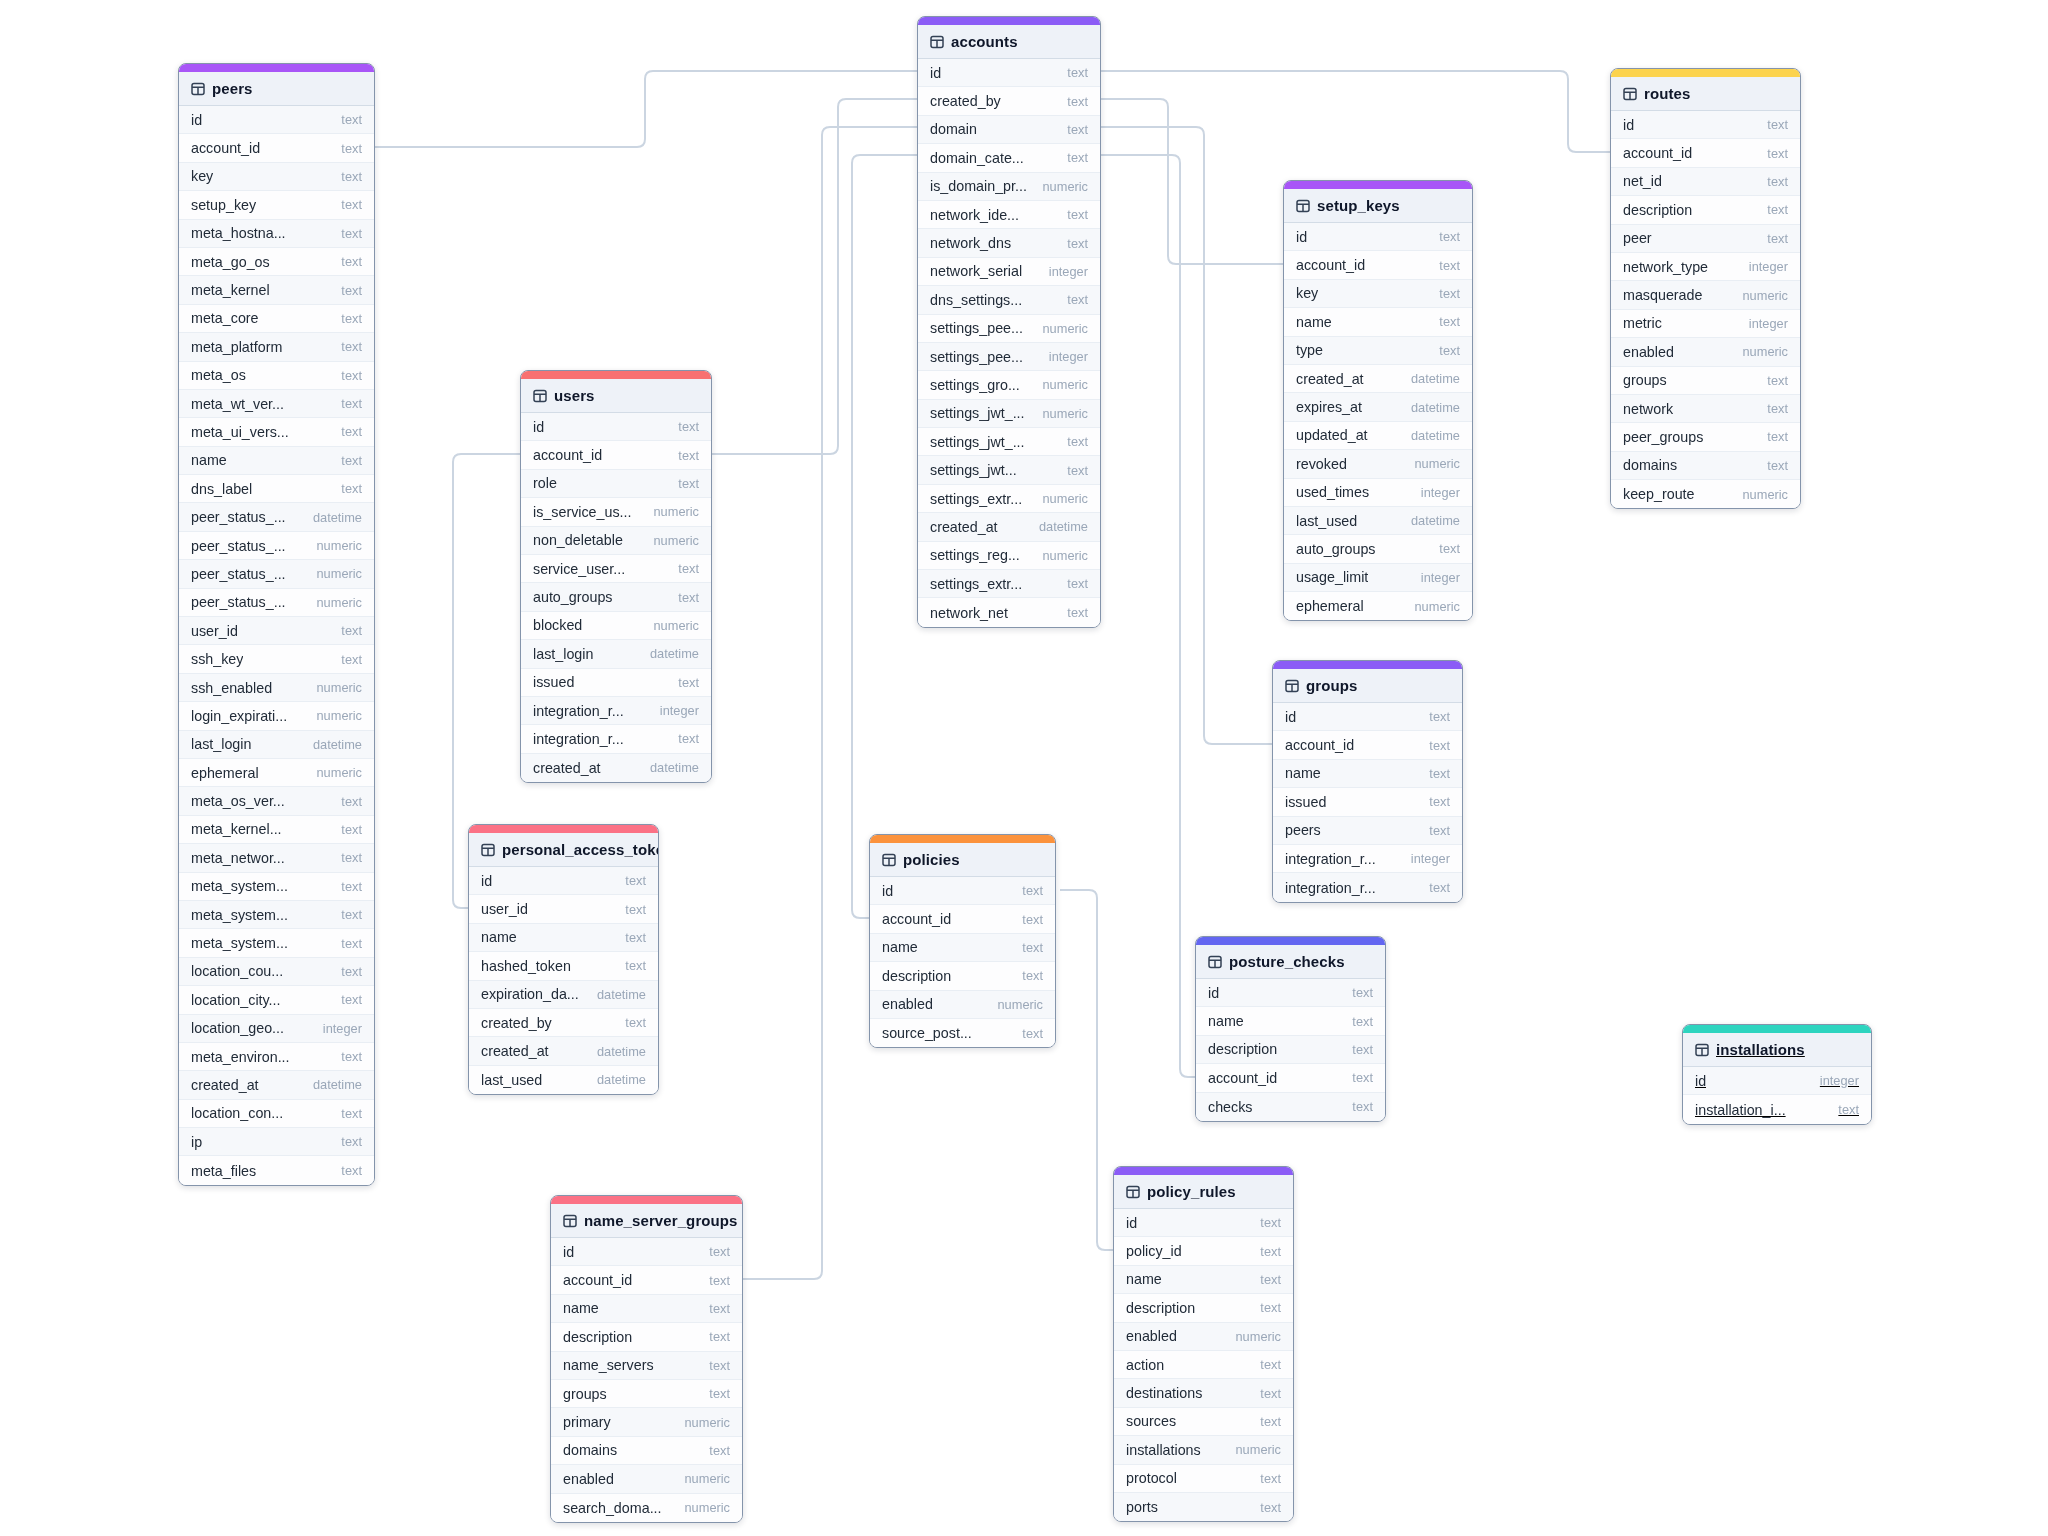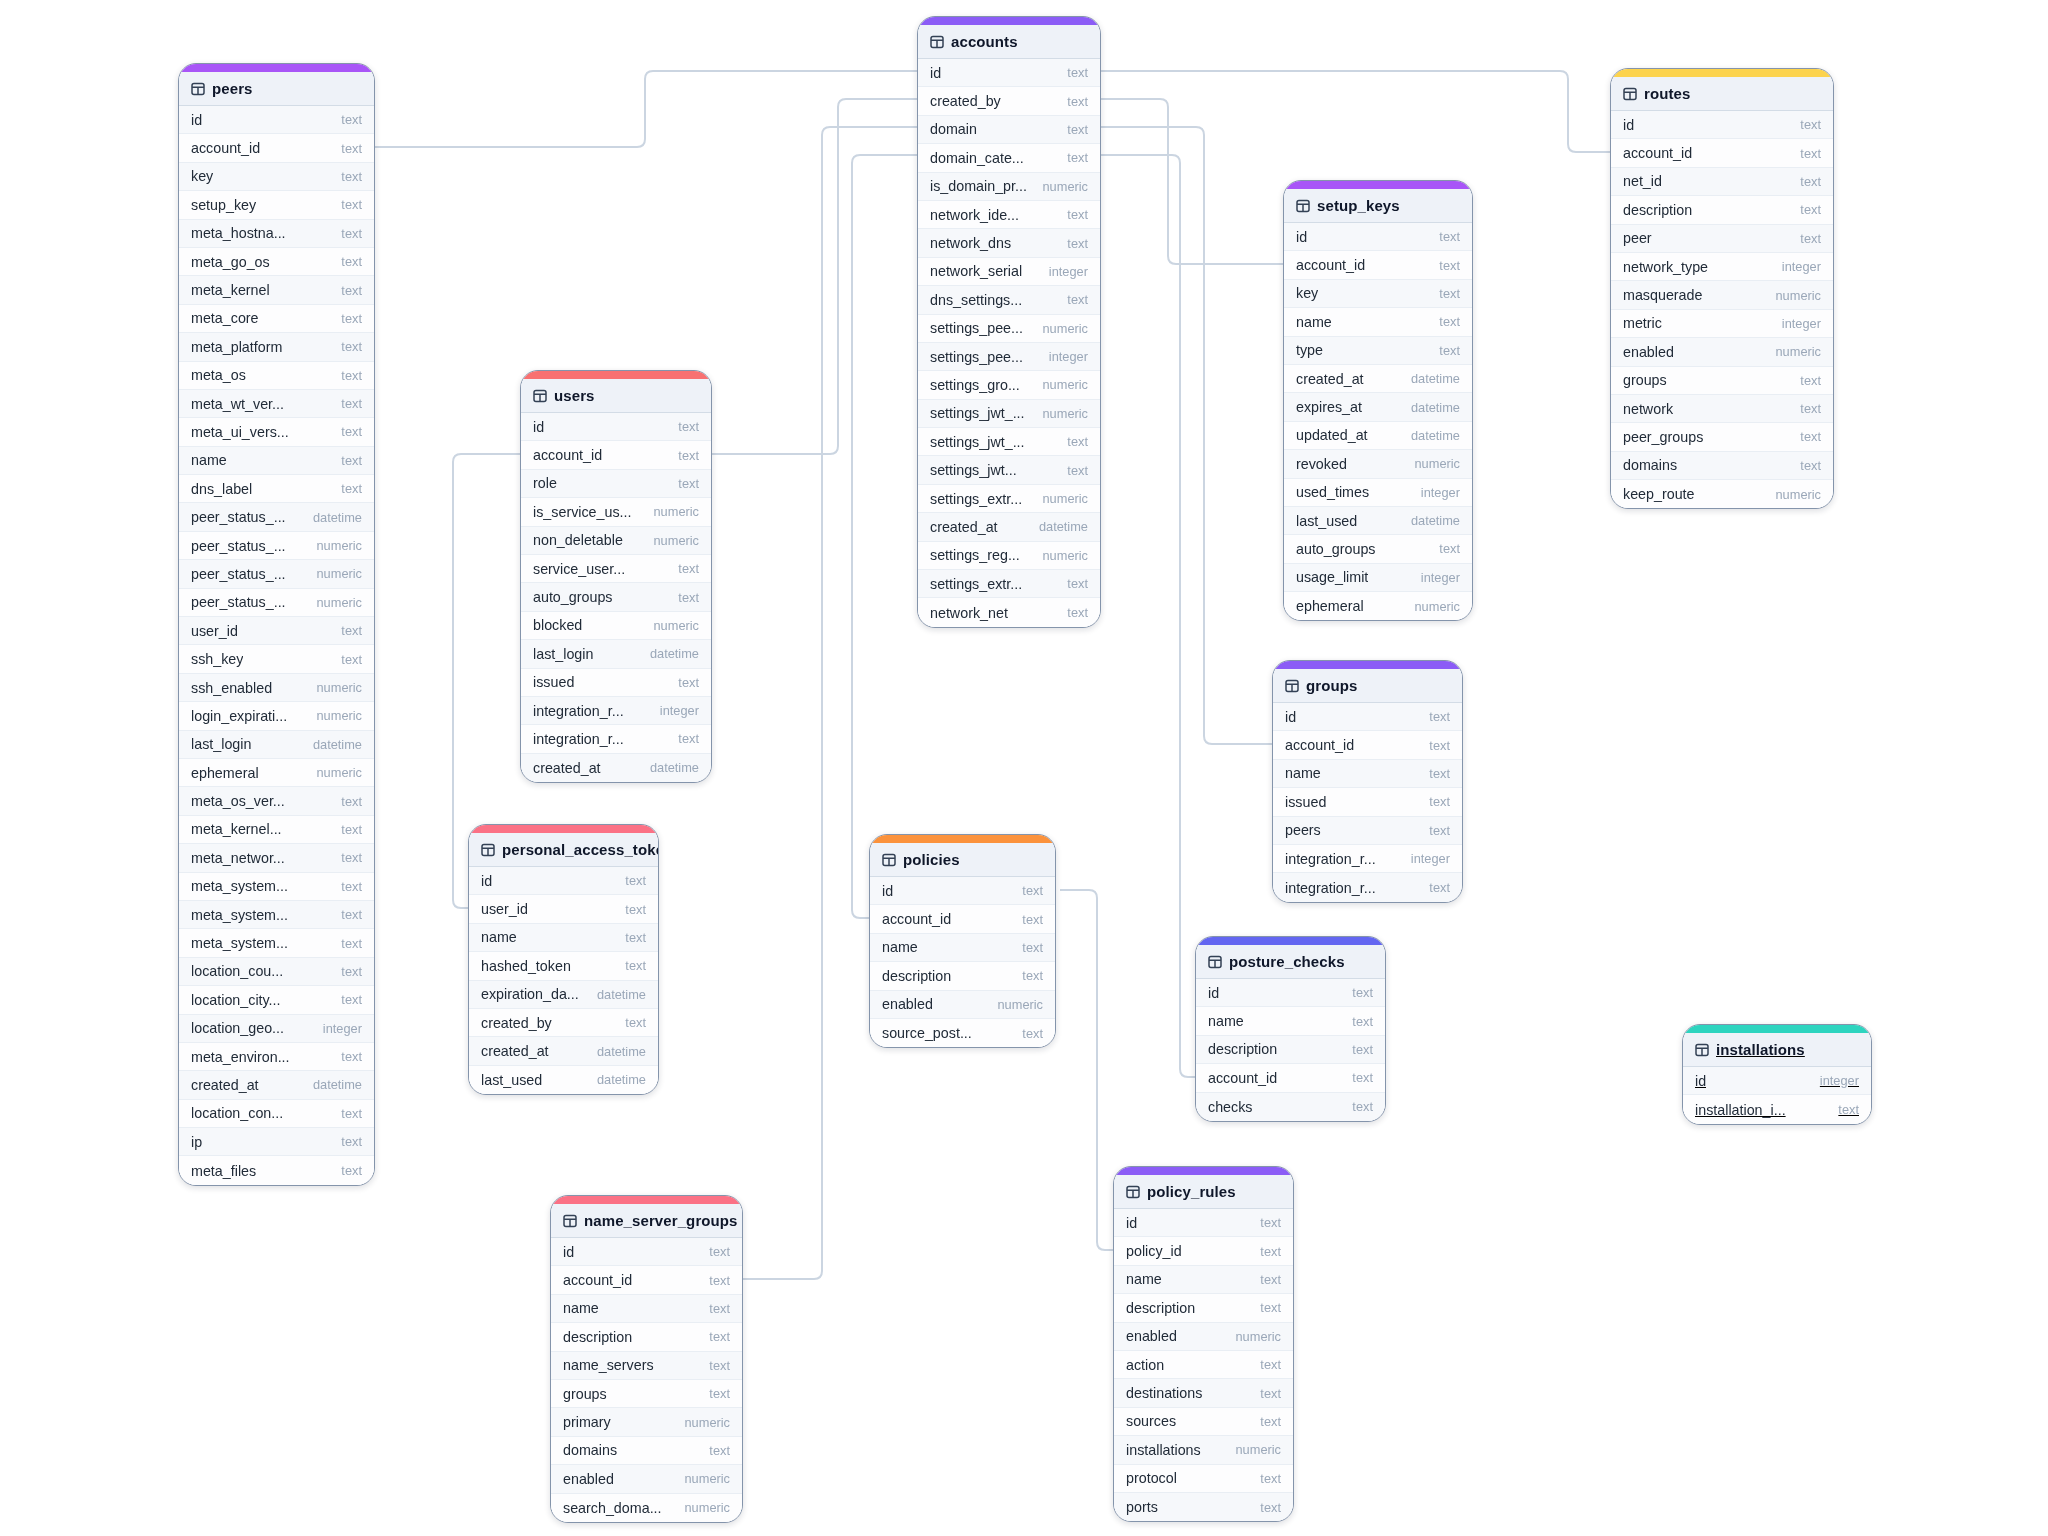--- a/index.html
+++ b/index.html
@@ -6,21 +6,21 @@
   body{
     width:2048px;height:1536px;position:relative;overflow:hidden;
     background:#ffffff;
     font-family:"Liberation Sans","DejaVu Sans",sans-serif;
   }
   #connector-layer{position:absolute;left:0;top:0;z-index:0;}
   .table-card{
     position:absolute;z-index:1;
     background:#ffffff;
     border:1px solid #8494ab;
-    border-radius:18px;
+    border-radius:8px;
     box-shadow:0 2px 6px rgba(15,23,42,.14);
     overflow:hidden;
     box-sizing:border-box;
   }
   .accent-bar{height:8px;width:100%;}
   .card-header{
     height:33px;
     display:flex;align-items:center;gap:7px;
     padding:0 12px;
     background:#eef2f8;
@@ -486,21 +486,21 @@
       </div>
       <div class="field-row odd">
         <span class="f-name">usage_limit</span>
         <span class="f-type">integer</span>
       </div>
       <div class="field-row even">
         <span class="f-name">ephemeral</span>
         <span class="f-type">numeric</span>
       </div>
     </div>
-    <div class="table-card" style="left: 1610px; top: 68px; width: 224px;">
+    <div class="table-card" style="left: 1610px; top: 68px; width: 191px;">
       <div class="accent-bar" style="background: rgb(252, 211, 77);"></div>
       <div class="card-header">
         <svg class="tbl-icon" width="14" height="14" viewBox="0 0 14 14">
           <rect x="1" y="1.5" width="12" height="11" rx="2" fill="none" stroke="#334155" stroke-width="1.5"></rect>
           <line x1="1" y1="5.2" x2="13" y2="5.2" stroke="#334155" stroke-width="1.5"></line>
           <line x1="7" y1="5.2" x2="7" y2="12.5" stroke="#334155" stroke-width="1.5"></line>
         </svg>
         <span class="card-title">routes</span>
       </div>
       <div class="field-row odd">

